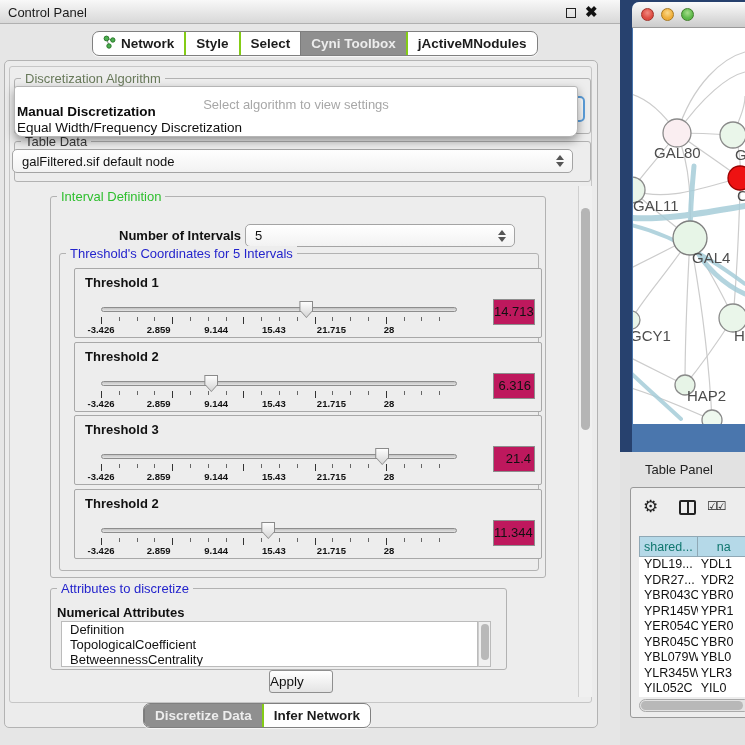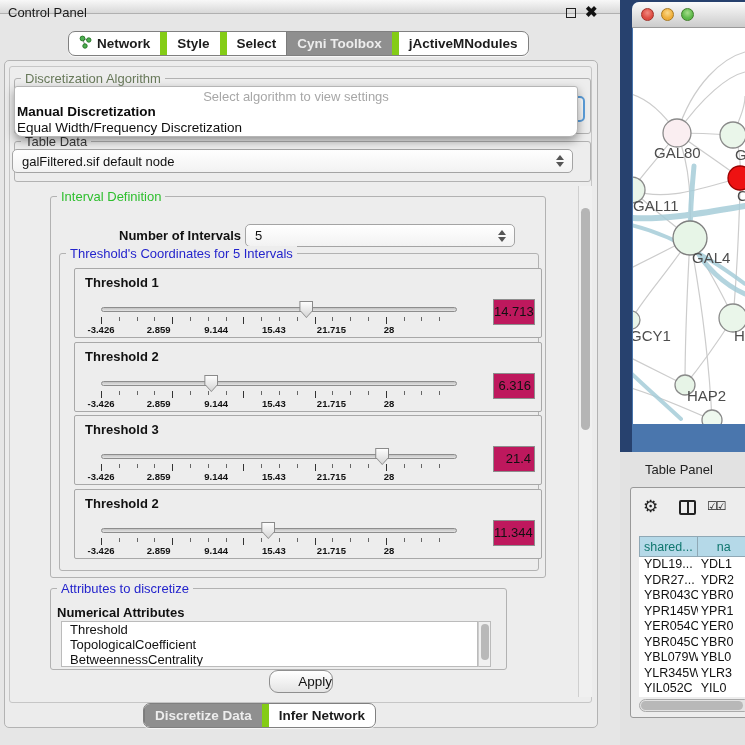--- a/index.html
+++ b/index.html
@@ -2,34 +2,34 @@
 <html><head>
 <meta charset="utf-8">
 <style>
   * { margin:0; padding:0; box-sizing:border-box; }
   html,body { width:745px; height:745px; }
   body { font-family:"Liberation Sans", sans-serif; background:#e6e6e6; overflow:hidden; }
   .screen { position:relative; width:745px; height:745px; overflow:hidden; }
 
   
   .control-panel { position:absolute; left:0; top:0; width:620px; height:745px; background:#e6e6e6; }
-  .cp-titlebar { position:absolute; left:0; top:0; width:620px; height:14px;
+  .cp-titlebar { position:absolute; left:0; top:0; width:620px; height:24px;
     background:linear-gradient(#f8f8f8,#d8d8d8); border-bottom:1px solid #b0b0b0;padding-left:17px; }
   .cp-title { position:absolute; left:8px; top:5px; font-size:13px; color:#1a1a1a; }
   .float-btn { position:absolute; left:566px; top:8px; width:10px; height:10px; border:1.5px solid #222; background:transparent; }
   .close-btn { position:absolute; left:585px; top:3px; font-size:15px; font-weight:bold; color:#111; }
 
   
   .segmented { position:absolute; display:flex; height:25px; background:#fff;
     border:1px solid #808080; border-radius:7px; overflow:hidden; box-shadow:0 1px 1px rgba(255,255,255,.7); }
   .segment { display:flex; align-items:center; justify-content:center; gap:5px;
     font-size:13.5px; font-weight:bold; color:#1c1c1c; padding:0 10px; white-space:nowrap; }
-  .segment + .segment { border-left:7px solid #84cc16; }
+  .segment + .segment { border-left:2px solid #84cc16; }
   .segment.selected { background:#8f8f8f; color:#ededed; border-left:1px solid #7c7c7c;justify-content:center; }
-  .top-tabs { left:68px; top:31px; }
+  .top-tabs { left:92px; top:31px; }
   .bottom-tabs { left:143px; top:703px; }
 
   .outer-border { position:absolute; left:4px; top:60px; width:594px; height:668px;
     background:#ececec; border:1px solid #b3b3b3; border-radius:5px; }
   .inner-border { position:absolute; left:9px; top:66px; width:583px; height:637px;
     background:#ededed; border:1px solid #c6c6c6; border-radius:3px; }
 
   .groupbox { position:absolute; border:1px solid #b2b2b2; border-radius:3px; }
   .groupbox > .gb-label { position:absolute; top:-8px; left:6px; background:#ededed;
     padding:0 4px; font-size:13px; }
@@ -43,21 +43,21 @@
   .combo .spin { position:absolute; right:7px; top:50%; transform:translateY(-50%); width:9px; }
   .combo .spin i { display:block; width:0; height:0; border-left:4px solid transparent; border-right:4px solid transparent; }
   .combo .spin .up { border-bottom:5px solid #555; margin-bottom:2px; }
   .combo .spin .dn { border-top:5px solid #555; }
   .alg-combo { left:22px; top:96px; width:563px; height:26px; border:2px solid #5b9dd9; }
 
   
   .popup { position:absolute; left:14px; top:86px; width:564px; height:51px; z-index:30;
     background:#fff; border:1px solid #b5b5b5; border-radius:3px 3px 8px 8px;
     box-shadow:0 4px 10px rgba(0,0,0,.38); }
-  .popup .hint { text-align:center; font-size:13px; color:#a7a7a7; padding-top:2px; height:17px; }
+  .popup .hint { text-align:center; font-size:13px; color:#a7a7a7; padding-top:10px; height:17px; }
   .popup .opt  { font-size:13.5px; color:#0d0d0d; padding-left:2px; height:16px; line-height:16px; }
   .popup .opt.b { font-weight:bold; }
 
   
   .viewport { position:absolute; left:14px; top:186px; width:564px; height:511px; }
   .vscroll { position:absolute; left:578px; top:186px; width:14px; height:511px;
     background:#f0f0f0; border-left:1px solid #cfcfcf; }
   .vscroll .thumb { position:absolute; left:2px; top:22px; width:9px; height:222px; background:#b5b5b5; border-radius:5px; }
 
   .num-label { position:absolute; left:68px; top:31px; font-size:13px; font-weight:bold; color:#111; }
@@ -86,22 +86,22 @@
 
   
   .attr-sub { position:absolute; left:6px; top:16px; font-size:13px; font-weight:bold; color:#111; }
   .attr-list { position:absolute; left:10px; top:32px; width:417px; height:46px;
     background:#fff; border:1px solid #bbb; overflow:hidden; }
   .attr-list div { font-size:13px; color:#111; padding-left:8px; height:15px; line-height:15px; white-space:nowrap; }
   .attr-scroll { position:absolute; left:427px; top:32px; width:13px; height:46px; background:#f0f0f0; border:1px solid #bbb; border-left:1px solid #ccc; }
   .attr-scroll .thumb { position:absolute; left:1.5px; top:2px; width:8px; height:36px; background:#b9b9b9; border-radius:4px; }
 
   .apply-btn { position:absolute; left:255px; top:484px; width:64px; height:23px;
-    background:linear-gradient(#ffffff,#e4e4e4); border:1px solid #8f8f8f; border-radius:9px;
-    font-size:13.5px; color:#111; text-align:right; line-height:21px; }
+    background:linear-gradient(#ffffff,#e4e4e4); border:1px solid #8f8f8f; border-radius:3px;
+    font-size:13.5px; color:#111; text-align:left; line-height:21px; }
 
   
   .right-top { position:absolute; left:620px; top:0; width:125px; height:452px; background:#27416e; }
   .net-frame { position:absolute; left:12px; top:2px; width:113px; height:450px;
     background:#4a76ad; border-top-left-radius:7px; }
   .net-titlebar { position:absolute; left:0; top:0; width:113px; height:26px;
     background:linear-gradient(#fbfbfb,#cccccc); border-top-left-radius:7px; border-bottom:1px solid #9a9a9a; }
   .light { position:absolute; top:6px; width:13px; height:13px; border-radius:50%; }
   .light.red { left:9px; background:radial-gradient(circle at 50% 35%, #f08a80, #dd4b42 60%); border:1px solid #a03029; }
   .light.yellow { left:29px; background:radial-gradient(circle at 50% 35%, #fbd98a, #efae3a 60%); border:1px solid #a8791f; }
@@ -289,21 +289,21 @@
               </div>
             <div class="val-field">11.344</div>
           </div>
         </div>
       </div>
 
       <div class="groupbox" style="left:36px; top:402px; width:457px; height:82px;">
         <span class="gb-label gb-blue">Attributes to discretize</span>
         <span class="attr-sub">Numerical Attributes</span>
         <div class="attr-list">
-          <div>Threshold</div>
+          <div>Definition</div>
           <div>TopologicalCoefficient</div>
           <div>BetweennessCentrality</div>
         </div>
         <div class="attr-scroll">
           <div class="thumb"></div>
         </div>
       </div>
 
       <div class="apply-btn">Apply</div>
     </div>

